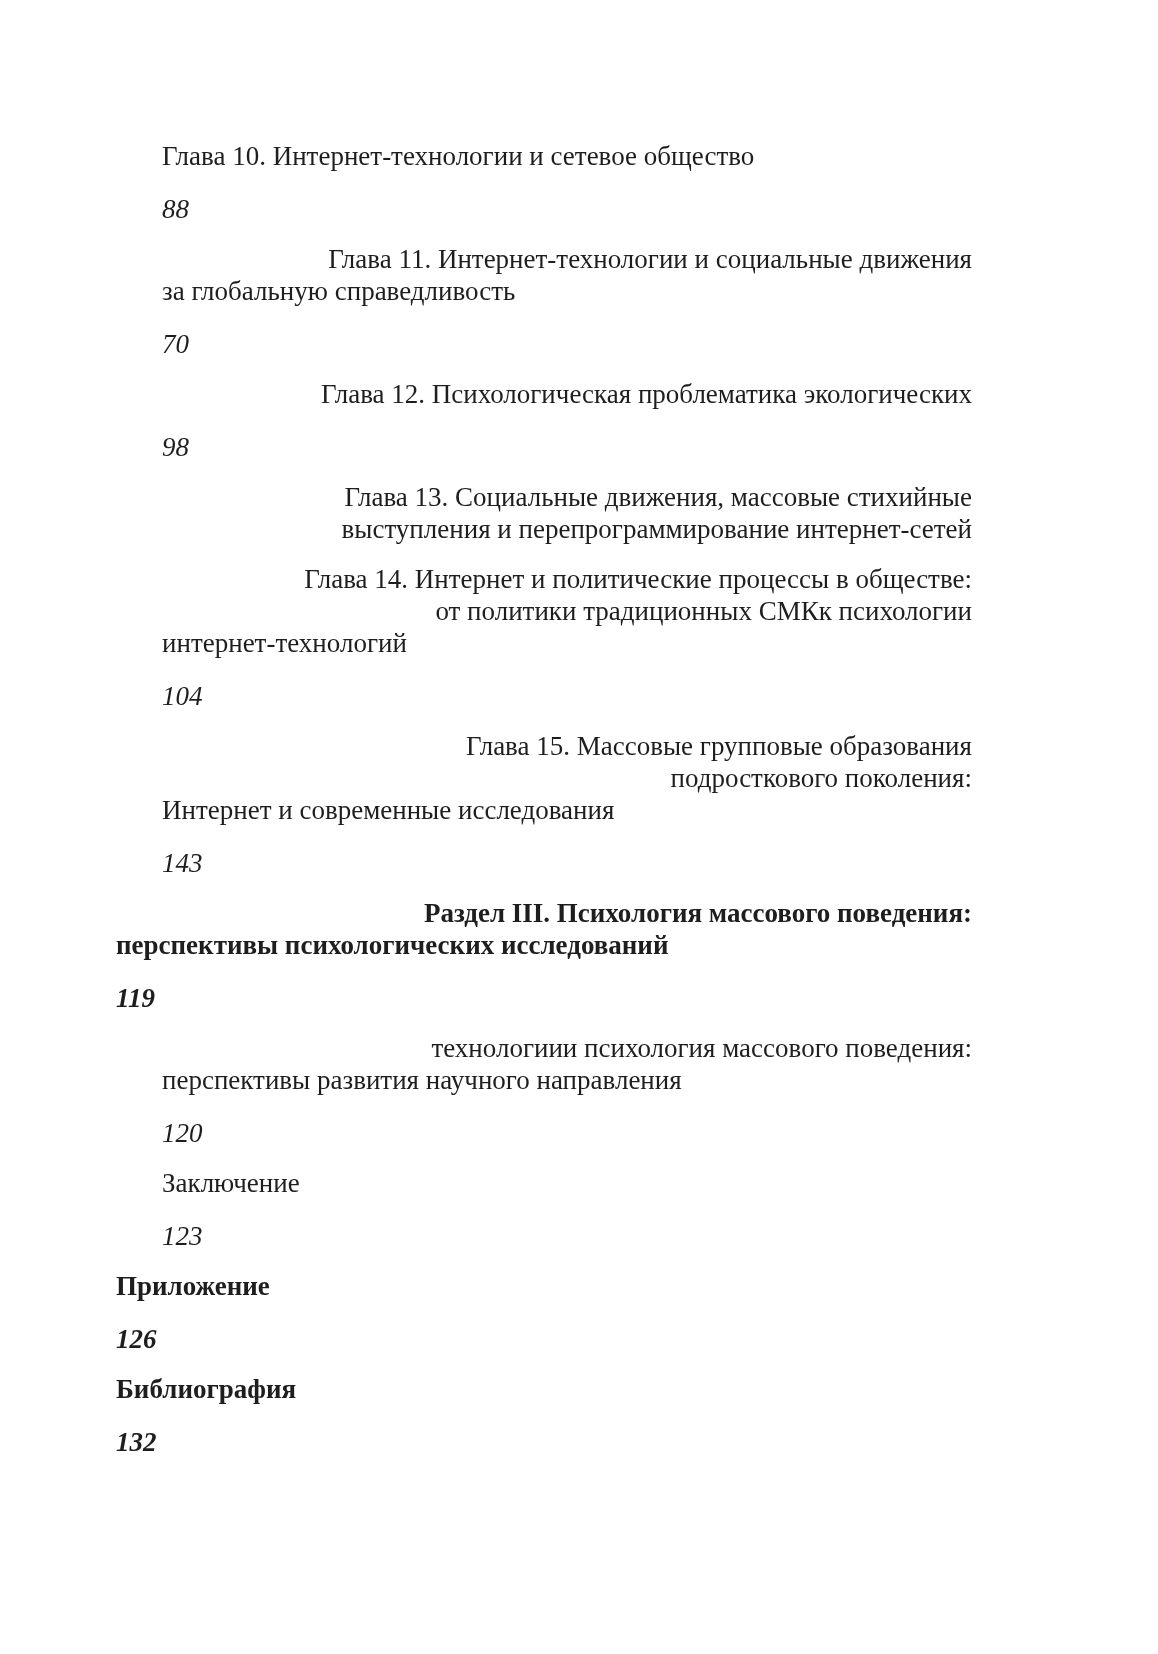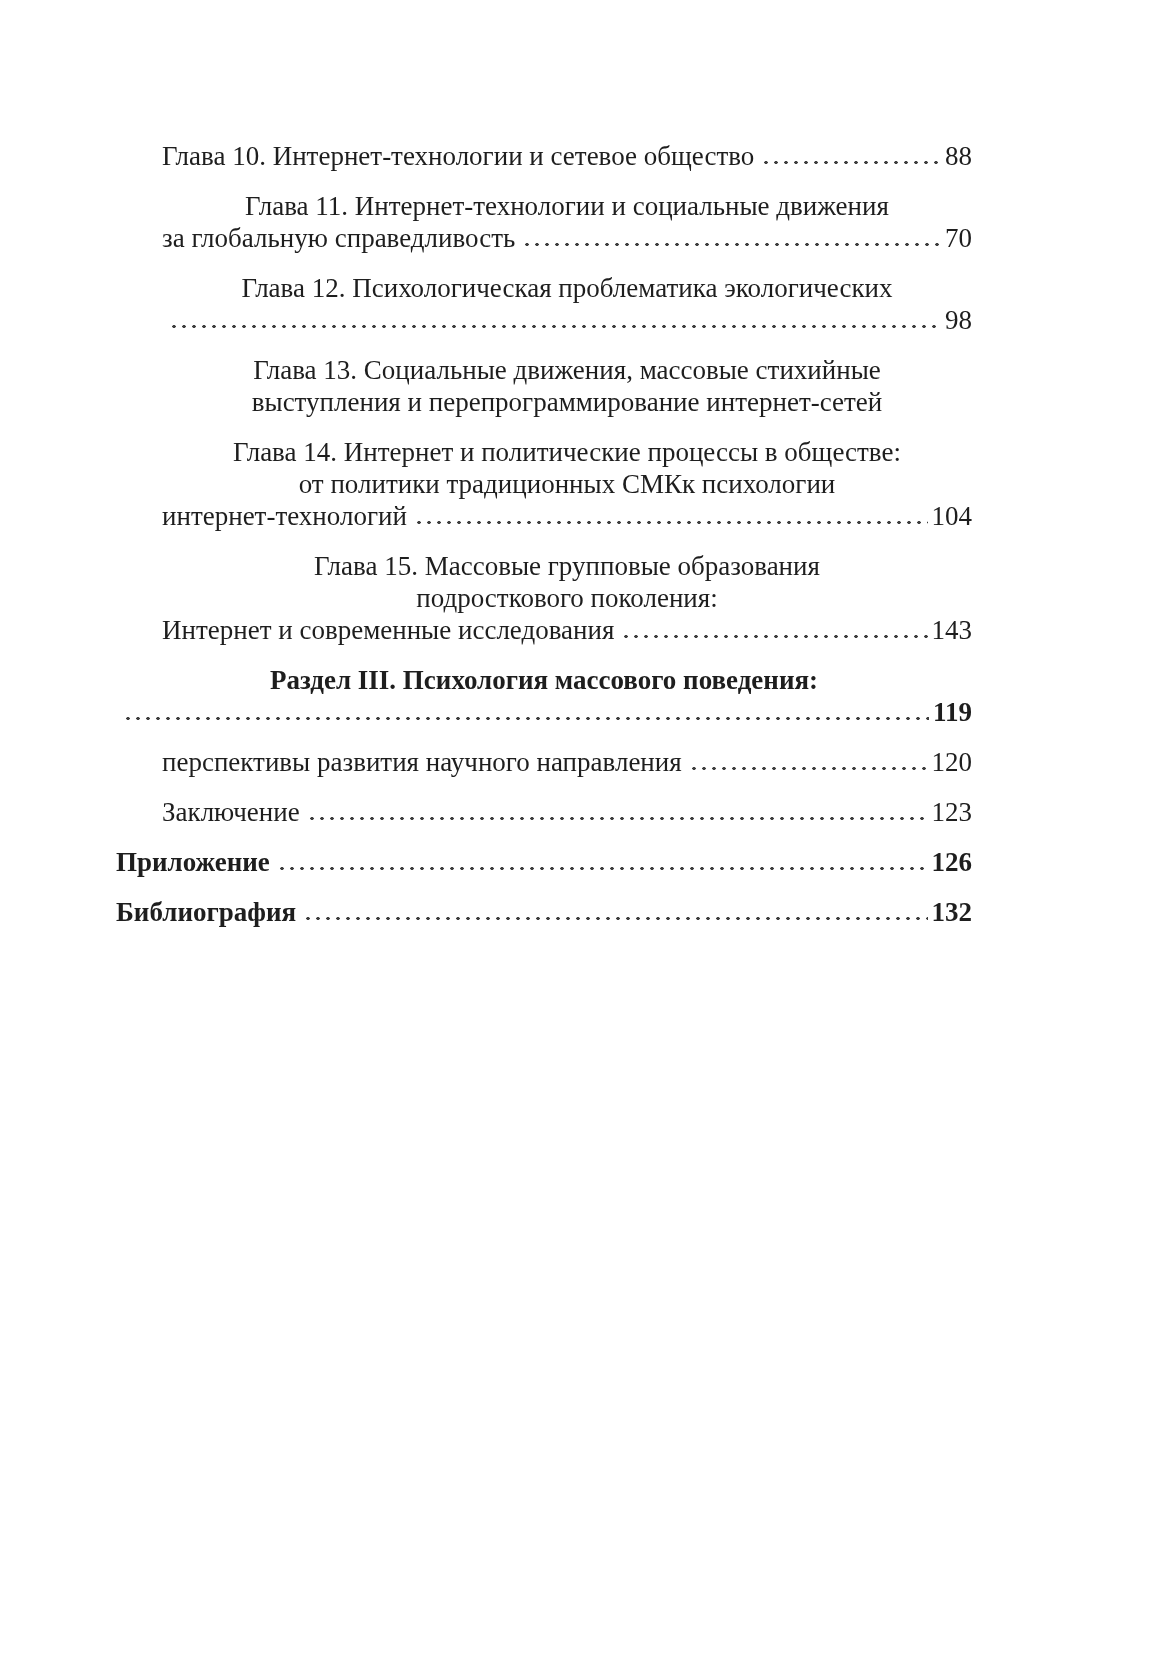--- a/index.html
+++ b/index.html
@@ -17,34 +17,34 @@
     padding: 140px 186px 0 116px;
   }
   .entry {
     font-size: 27px;
     line-height: 32px;
     margin-bottom: 18px;
   }
   .entry.chapter { margin-left: 46px; }
   .entry.bold { font-weight: 700; }
   .entry.sect-space { margin-top: 4px; }
-  .line { text-align: center; }
+  .line { text-align: right; flex-direction: column; }
   .last { display: flex; align-items: baseline; }
   .txt { flex: 0 1 auto; }
   .leader {
     flex: 1 1 14px;
     height: 5px;
     align-self: flex-end;
     margin: 0 4px 7px 7px;
     background-image: radial-gradient(circle, #3f3f3f 1.5px, transparent 1.9px);
     background-size: 10px 5px;
     background-repeat: repeat-x;
     background-position: left bottom;
   }
-  .pnum { flex: 0 0 auto; }
+  .pnum { flex: 0 0 auto; font-style: italic; }
 </style>
 </head>
 <body>
 
 <div class="page">
 
   <div class="entry chapter">
     <div class="line last">
       <span class="txt">Глава 10. Интернет-технологии и сетевое общество</span>
       <span class="leader"></span>
@@ -90,26 +90,28 @@
     <div class="line last">
       <span class="txt">Интернет и современные исследования</span>
       <span class="leader"></span>
       <span class="pnum">143</span>
     </div>
   </div>
 
   <div class="entry bold sect-space">
     <div class="line">Раздел III. Психология массового поведения:</div>
     <div class="line last">
+      <span class="txt">перспективы психологических исследований</span>
       <span class="leader"></span>
       <span class="pnum">119</span>
     </div>
   </div>
 
   <div class="entry chapter">
+    <div class="line">технологиии психология массового поведения:</div>
     <div class="line last">
       <span class="txt">перспективы развития научного направления</span>
       <span class="leader"></span>
       <span class="pnum">120</span>
     </div>
   </div>
 
   <div class="entry chapter">
     <div class="line last">
       <span class="txt">Заключение</span>

